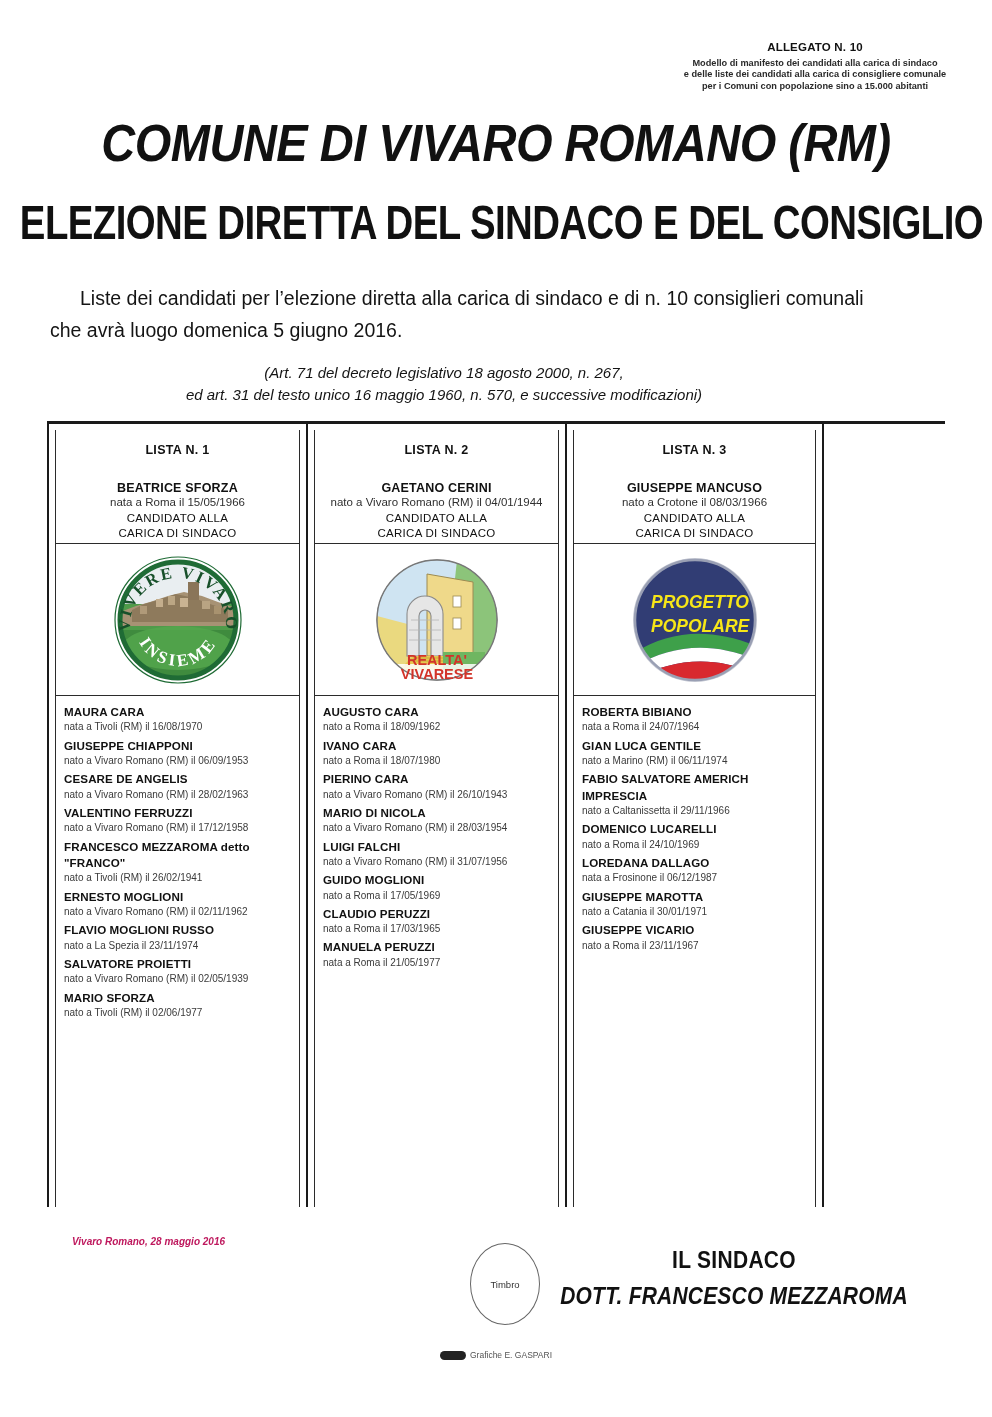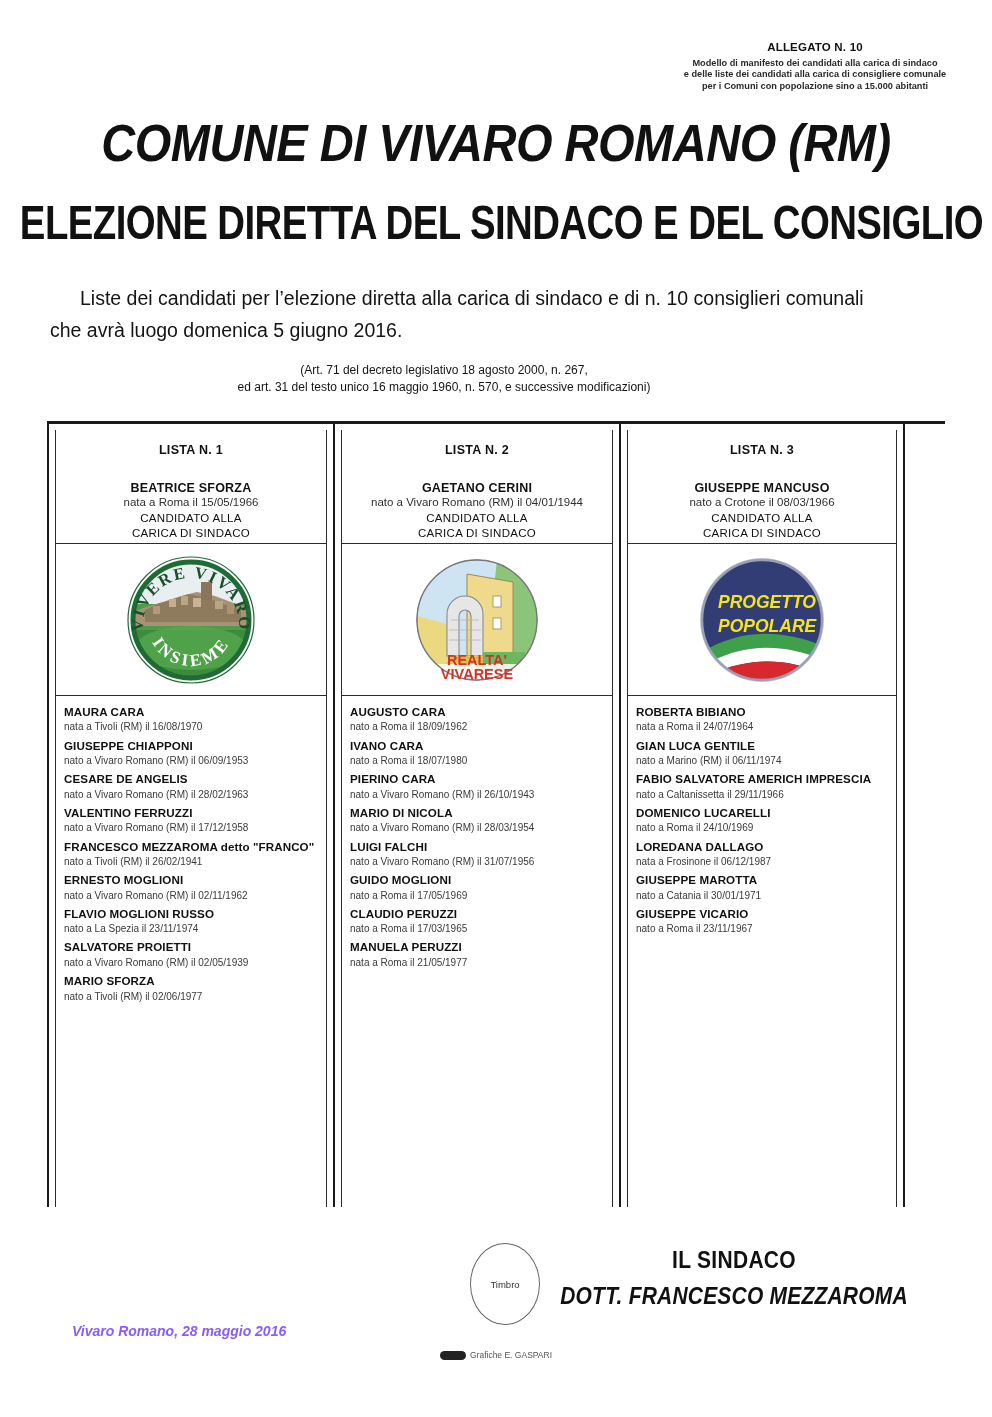--- a/index.html
+++ b/index.html
@@ -75,39 +75,40 @@
     color: #141414;
   }
   .intro-line1 { text-indent: 30px; }
 
   .legal {
     position: absolute;
     top: 362px;
     left: 0;
     width: 888px;
     text-align: center;
-    font-size: 12px;
+    font-style: italic;
+    font-size: 15px;
     line-height: 1.45;
     color: #141414;
   }
 
   
   .table {
     position: absolute;
     top: 421px;
     left: 47px;
     width: 898px;
     height: 786px;
     border-top: 3px solid #1a1a1a;
     box-sizing: border-box;
     display: flex;
   }
   .col {
     position: relative;
-    width: 286px;
+    width: 259px;
     box-sizing: border-box;
     display: flex;
     flex-direction: column;
   }
   .col-inner {
     position: absolute;
     top: 6px;
     left: 6px;
     right: 6px;
     bottom: 0;
@@ -177,26 +178,26 @@
   .cnd-birth {
     font-size: 10px;
     color: #3a3a3a;
     line-height: 1.42;
     margin-bottom: 3px;
   }
 
   
   .footer-date {
     position: absolute;
-    top: 1323px;
+    top: 1236px;
     left: 72px;
-    font-size: 14px;
+    font-size: 10px;
     font-style: italic;
     font-weight: bold;
-    color: #8b5cf6;
+    color: #be185d;
   }
   .stamp {
     position: absolute;
     top: 1243px;
     left: 470px;
     width: 68px;
     height: 80px;
     border: 1px solid #666;
     border-radius: 50%;
     display: flex;

